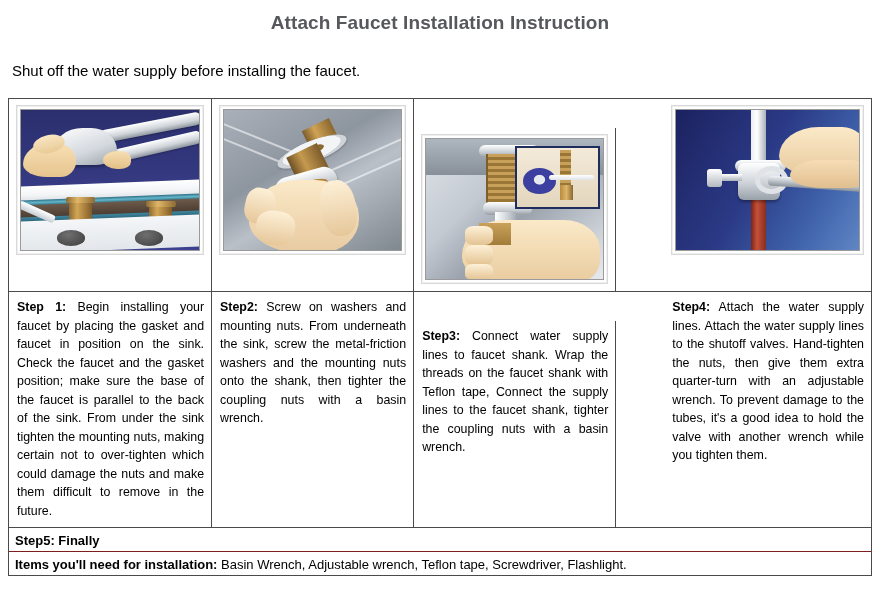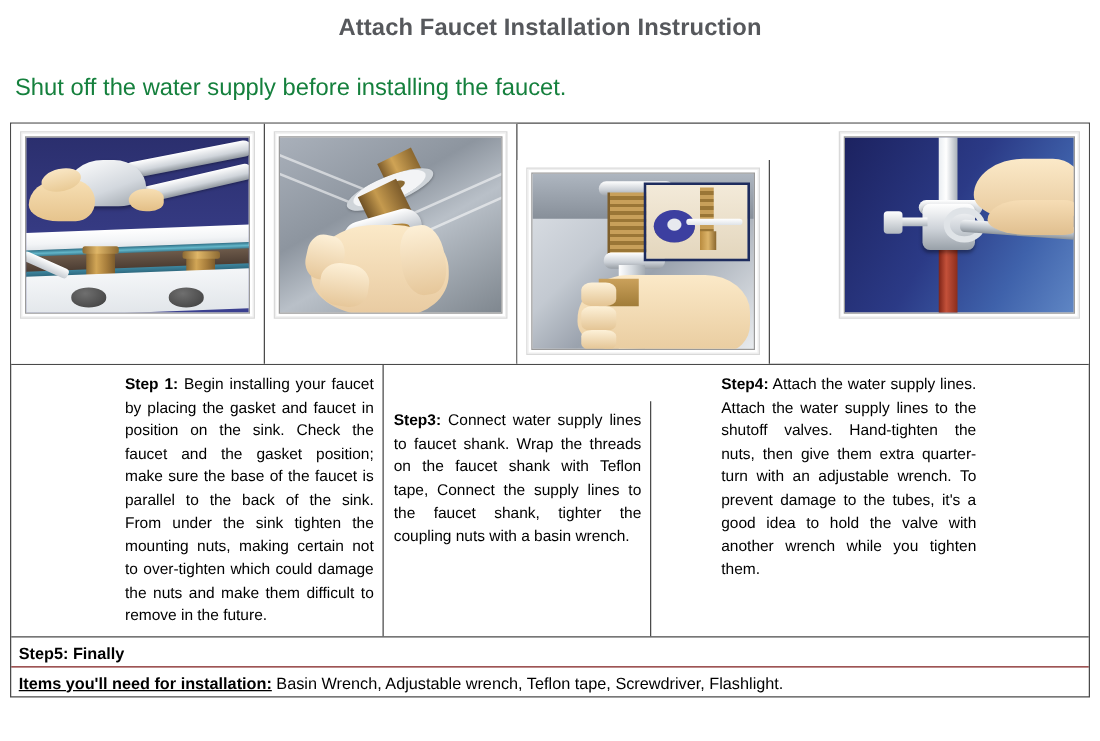--- a/index.html
+++ b/index.html
@@ -23,40 +23,40 @@
     font-weight: bold;
     color: #56585c;
     letter-spacing: 0.1px;
     margin: 11px 0 0 0;
     padding: 0;
     line-height: 24px;
   }
   .intro-line {
     margin: 0;
     padding: 28px 12px 0 12px;
-    font-size: 19px;
-    color: #15803d;
+    font-size: 15px;
+    color: #000000;
     line-height: 16px;
   }
 
   
   .sheet {
     position: absolute;
     left: 8px;
     top: 98px;
     width: 864px;
     border: 1px solid #4a4a4a;
     box-sizing: border-box;
   }
   .row {
     display: flex;
     width: 100%;
   }
   .row.images { border-bottom: 1px solid #4a4a4a; }
-  .row.texts  { border-bottom: 1px solid #4a4a4a; justify-content: center; }
+  .row.texts  { border-bottom: 1px solid #4a4a4a; }
 
   .cell {
     box-sizing: border-box;
     border-right: 1px solid #4a4a4a;
     position: relative;
   }
   .cell:last-child { border-right: none; }
 
   .c1 { width: 215px; }
   .c2 { width: 214px; }
@@ -360,21 +360,21 @@
 
   
   .footer-row {
     box-sizing: border-box;
     width: 100%;
     padding: 2px 0 0 6px;
     font-size: 13px;
     line-height: 21px;
   }
   .footer-row.bold { font-weight: bold; }
-  .footer-row .lead { font-weight: bold; text-decoration: underline; }
+  .footer-row .lead { font-weight: bold; }
   .row.foot { border-bottom: 1px solid #7f1d1d; }
   .row.foot:last-child { border-bottom: none; }
 </style>
 </head>
 <body>
 
 <h1 class="page-title">Attach Faucet Installation Instruction</h1>
 <p class="intro-line">Shut off the water supply before installing the faucet.</p>
 
 <div class="sheet">
@@ -461,20 +461,23 @@
           <div class="hand4b"></div>
         </div>
       </div>
     </div>
   </div>
 
   <div class="row texts">
     <div class="cell c1 txt-cell">
       <span class="step-label">Step 1:</span><span> Begin installing your faucet by placing the gasket and faucet in position on the sink. Check the faucet and the gasket position; make sure the base of the faucet is parallel to the back of the sink. From under the sink tighten the mounting nuts, making certain not to over-tighten which could damage the nuts and make them difficult to remove in the future.</span>
     </div>
+    <div class="cell c2 txt-cell">
+      <span class="step-label">Step2:</span><span> Screw on washers and mounting nuts. From underneath the sink, screw the metal-friction washers and the mounting nuts onto the shank, then tighter the coupling nuts with a basin wrench.</span>
+    </div>
     <div class="cell c3 txt-cell">
       <span class="step-label">Step3:</span><span> Connect water supply lines to faucet shank. Wrap the threads on the faucet shank with Teflon tape, Connect the supply lines to the faucet shank, tighter the coupling nuts with a basin wrench.</span>
     </div>
     <div class="cell c4 txt-cell">
       <span class="step-label">Step4:</span><span> Attach the water supply lines. Attach the water supply lines to the shutoff valves. Hand-tighten the nuts, then give them extra quarter-turn with an adjustable wrench. To prevent damage to the tubes, it's a good idea to hold the valve with another wrench while you tighten them.</span>
     </div>
   </div>
 
   <div class="row foot">
     <div class="footer-row bold">Step5: Finally</div>

